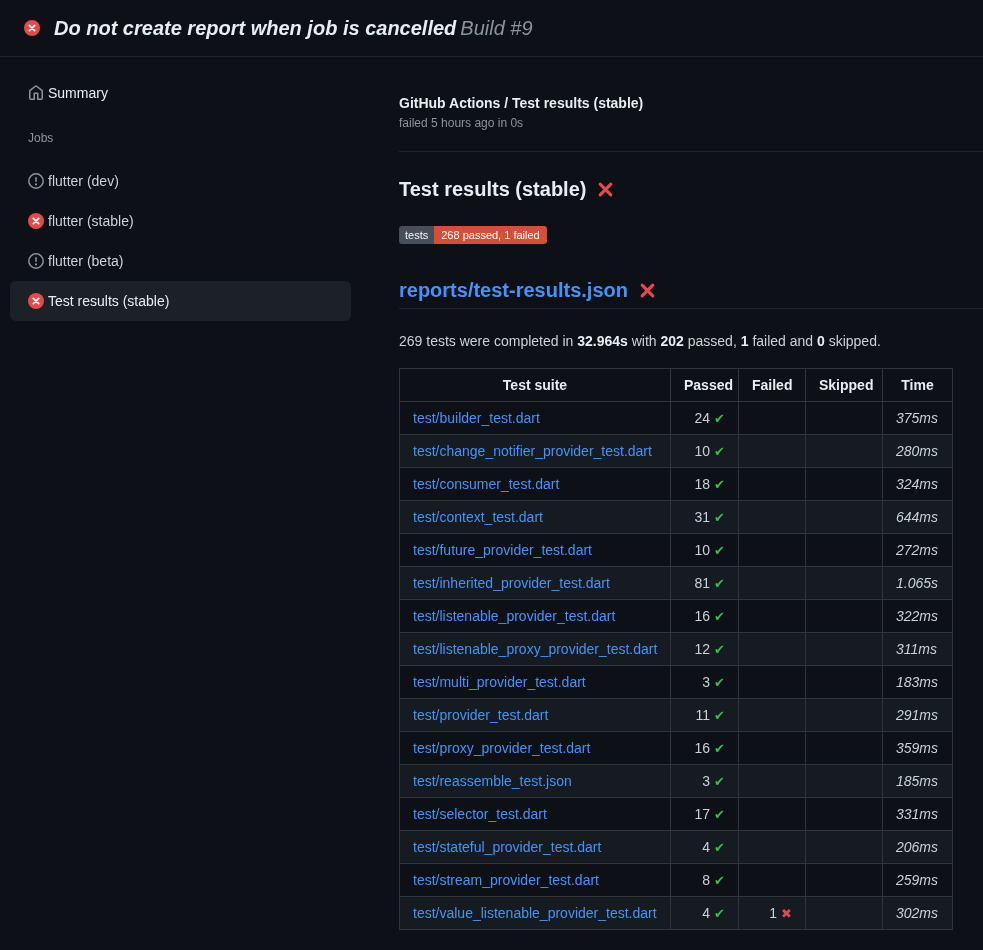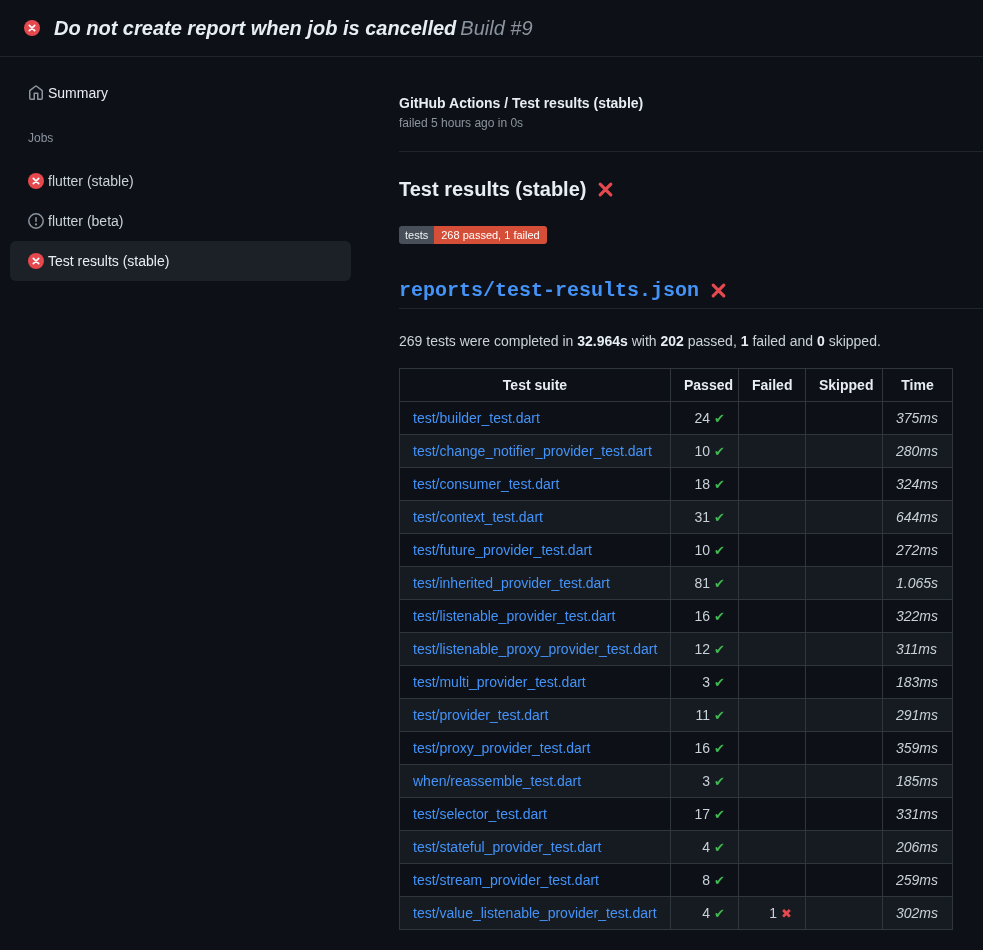--- a/index.html
+++ b/index.html
@@ -60,21 +60,21 @@
     display:inline-flex; margin-top:25px;
     font-size:11px; line-height:18px; border-radius:3px; overflow:hidden;
   }
   .badge-label { background:var(--badge-label-bg,#484f58); color:#f0f3f6; padding:0 6px; }
   .badge-value { background:var(--badge-value-bg,#d54f38); color:#ffffff; padding:0 7px; }
 
   .report-title {
     margin-top:35px; padding-bottom:6px;
     border-bottom:1px solid var(--border-muted,#21262d);
     font-size:20px; font-weight:bold;
-    display:flex; align-items:center; gap:11px;font-family:Liberation Mono, monospace;
+    display:flex; align-items:center; gap:11px;
   }
   a.link { color:var(--link,#4493f8); text-decoration:none; }
 
   .summary-line { margin-top:24px; color:var(--text,#c9d1d9); }
   .summary-line strong { color:var(--text-strong,#e6edf3); }
 
   
   .results-table {
     margin-top:19px; border-collapse:collapse; table-layout:fixed; width:553px;
   }
@@ -114,20 +114,30 @@
       <span class="icon16 muted-icon">
         <svg viewBox="0 0 16 16" fill="currentColor" aria-hidden="true">
           <path d="M6.906.664a1.749 1.749 0 0 1 2.187 0l5.25 4.2c.415.332.657.835.657 1.367v7.019A1.75 1.75 0 0 1 13.25 15h-3.5a.75.75 0 0 1-.75-.75V9H7v5.25a.75.75 0 0 1-.75.75h-3.5A1.75 1.75 0 0 1 1 13.25V6.23c0-.531.242-1.034.657-1.366l5.25-4.2Zm1.25 1.171a.25.25 0 0 0-.312 0l-5.25 4.2a.25.25 0 0 0-.094.196v7.019c0 .138.112.25.25.25H5.5V8.25a.75.75 0 0 1 .75-.75h3.5a.75.75 0 0 1 .75.75v5.25h2.75a.25.25 0 0 0 .25-.25V6.23a.25.25 0 0 0-.094-.195Z"></path>
         </svg>
       </span>
       <span class="side-label">Summary</span>
     </div>
 
     <div class="jobs-label">Jobs</div>
 
+    <div class="side-item">
+      <span class="icon16 muted-icon">
+  <svg viewBox="0 0 16 16" aria-hidden="true">
+    <circle cx="8" cy="8" r="7.2" fill="none" stroke="currentColor" stroke-width="1.5"></circle>
+    <rect x="7.22" y="3.9" width="1.56" height="5.2" rx="0.78" fill="currentColor"></rect>
+    <circle cx="8" cy="11.4" r="1.05" fill="currentColor"></circle>
+  </svg>
+</span>
+      <span class="side-label">flutter (dev)</span>
+    </div>
     <div class="side-item">
       <span class="icon16 fail-color">
   <svg viewBox="0 0 16 16" aria-hidden="true">
     <circle cx="8" cy="8" r="8" fill="currentColor"></circle>
     <path d="M5.3 5.3 L10.7 10.7 M10.7 5.3 L5.3 10.7" stroke="#ffffff" stroke-width="1.7" stroke-linecap="round" fill="none"></path>
   </svg>
 </span>
       <span class="side-label">flutter (stable)</span>
     </div>
     <div class="side-item">
@@ -270,21 +280,21 @@
         <td class="time-cell">291ms</td>
       </tr>
           <tr>
         <td class="suite-cell"><a class="link" href="#">test/proxy_provider_test.dart</a></td>
         <td class="num-cell"><span class="num">16</span><span class="mark check">✔</span></td>
         <td class="num-cell"></td>
         <td class="num-cell"></td>
         <td class="time-cell">359ms</td>
       </tr>
           <tr>
-        <td class="suite-cell"><a class="link" href="#">when/reassemble_test.dart</a></td>
+        <td class="suite-cell"><a class="link" href="#">test/reassemble_test.json</a></td>
         <td class="num-cell"><span class="num">3</span><span class="mark check">✔</span></td>
         <td class="num-cell"></td>
         <td class="num-cell"></td>
         <td class="time-cell">185ms</td>
       </tr>
           <tr>
         <td class="suite-cell"><a class="link" href="#">test/selector_test.dart</a></td>
         <td class="num-cell"><span class="num">17</span><span class="mark check">✔</span></td>
         <td class="num-cell"></td>
         <td class="num-cell"></td>

